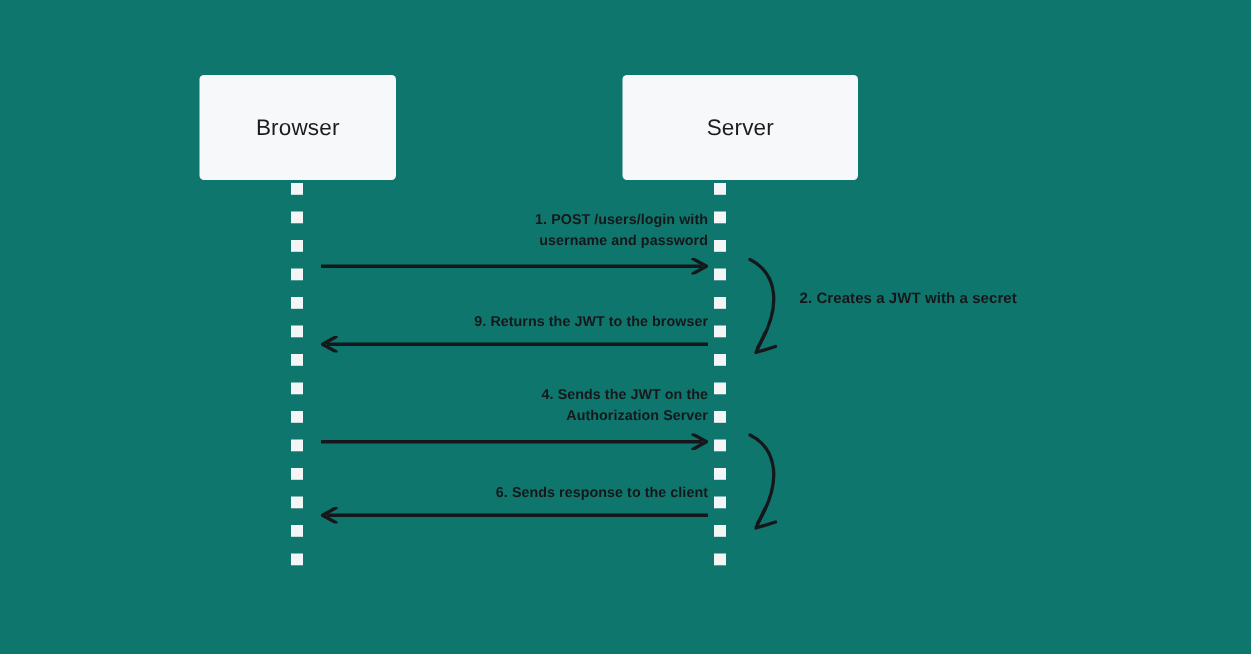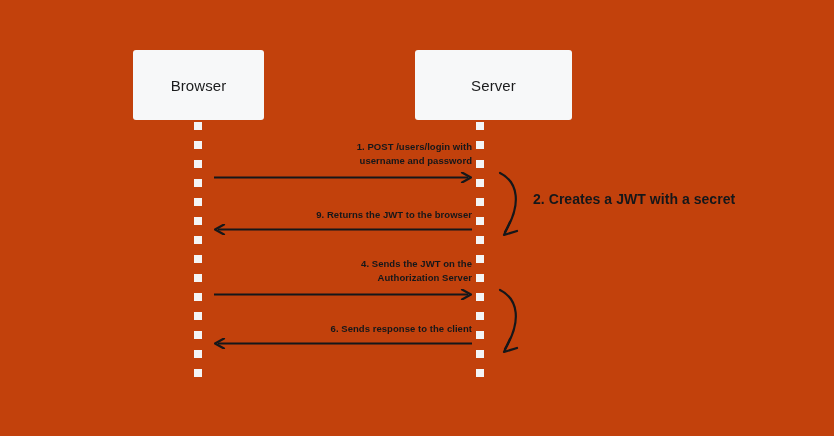--- a/index.html
+++ b/index.html
@@ -10,21 +10,21 @@
     width: 834px;
     height: 436px;
     background: #e4e6e8;
     font-family: "Liberation Sans", sans-serif;
     overflow: hidden;
   }
   #canvas {
     position: relative;
     width: 834px;
     height: 436px;
-    background: #c2410c;
+    background: #0f766e;
   }
 
   
   .participant {
     position: absolute;
     background: #f7f8f9;
     border-radius: 3px;
     display: flex;
     align-items: center;
     justify-content: center;
@@ -85,21 +85,21 @@
   
   .selfloop {
     position: absolute;
     left: 496px;
     width: 34px;
     height: 72px;
   }
   .selfloop svg { display: block; }
   .note {
     position: absolute;
-    font-size: 14px;
+    font-size: 10px;
     font-weight: bold;
     color: #15171a;
     line-height: 15px;
     letter-spacing: 0.05px;
     white-space: pre-line;
     text-align: left;
   }
 
   
   #watermark {

